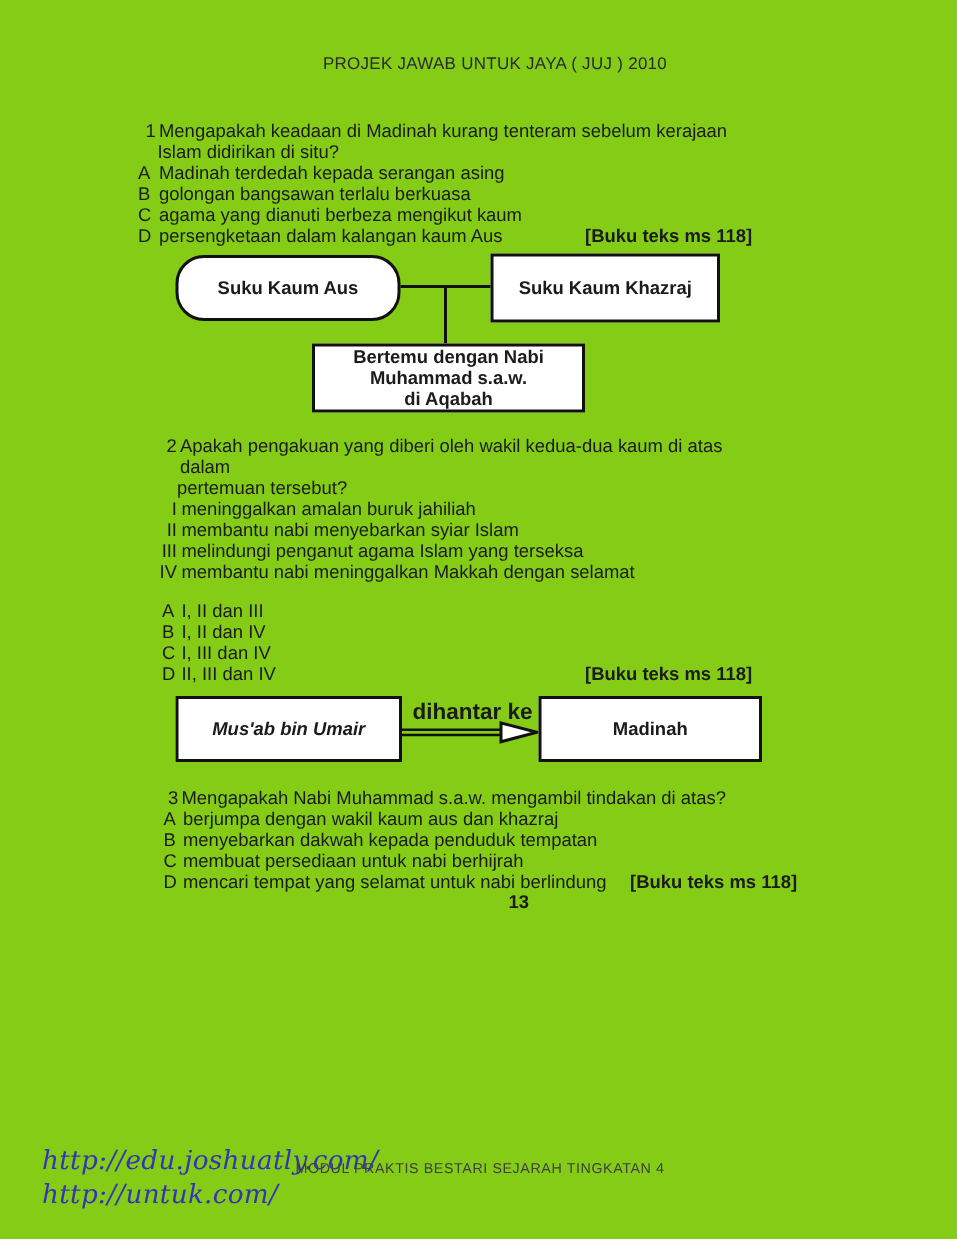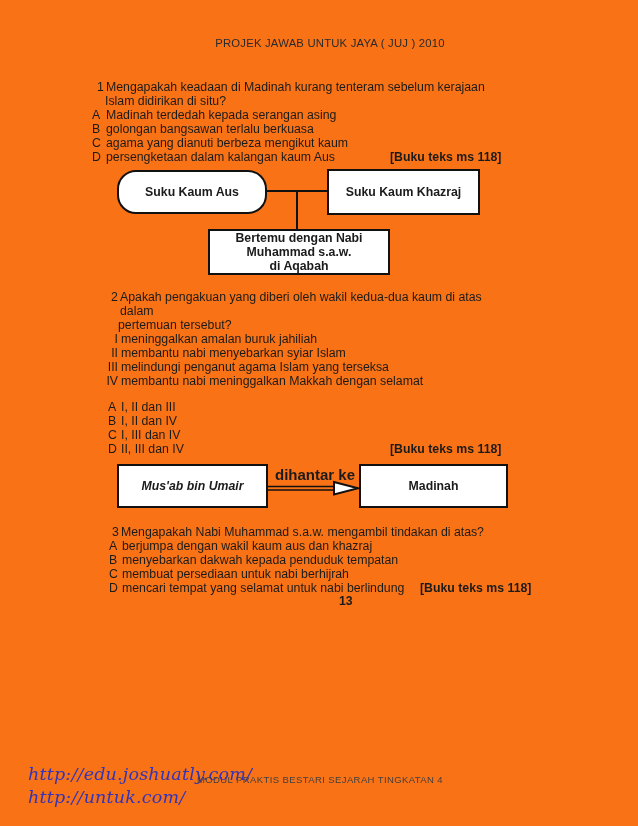--- a/index.html
+++ b/index.html
@@ -1,17 +1,17 @@
 <!DOCTYPE html>
 <html><head>
 <meta charset="utf-8">
 <style>
   html,body{margin:0;padding:0;background:#fff;}
   .page{
-    position:relative;width:638px;height:826px;background:#f97316;overflow:hidden;
+    position:relative;width:638px;height:826px;background:#84cc16;overflow:hidden;
     font-family:"Liberation Sans",sans-serif;color:#1b1b1b;
   }
   .hdr{
     position:absolute;left:22px;top:37px;width:616px;text-align:center;
     font-size:11.3px;color:#2a2a2a;letter-spacing:0.2px;
   }
   .qblock{position:absolute;font-size:12.3px;line-height:14px;}
   .qline{display:flex;}
   .qnum{flex:none;width:9px;}
   .qtext{flex:1;}

